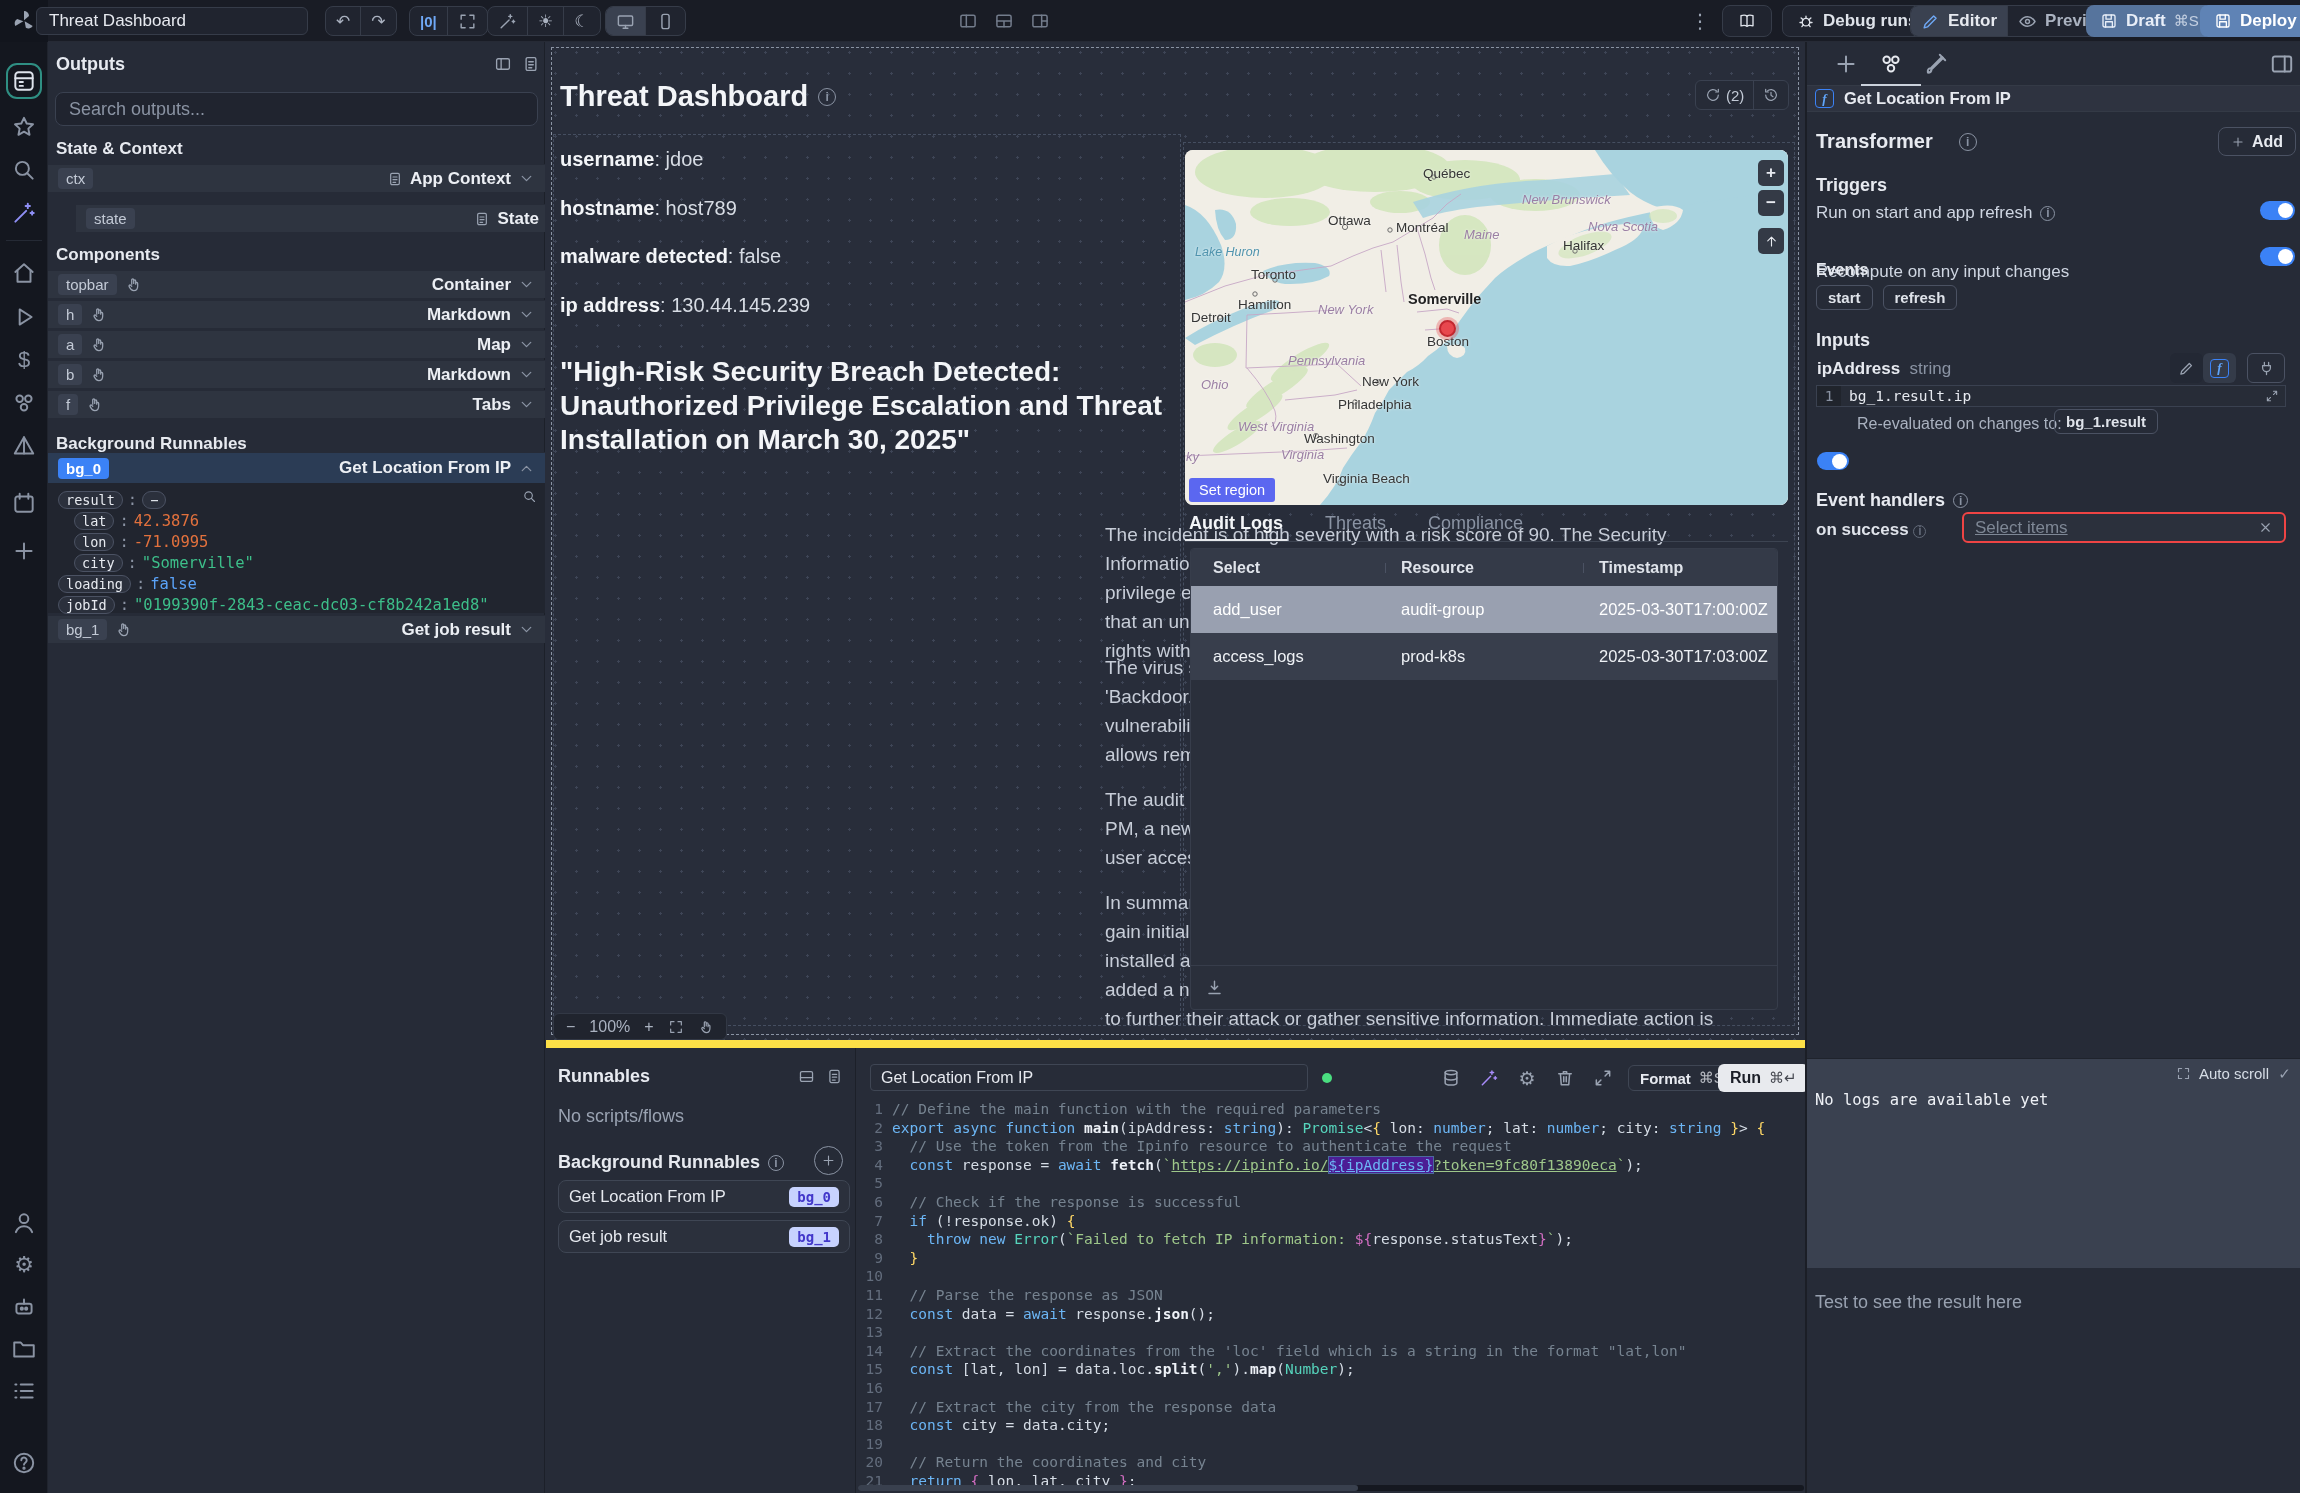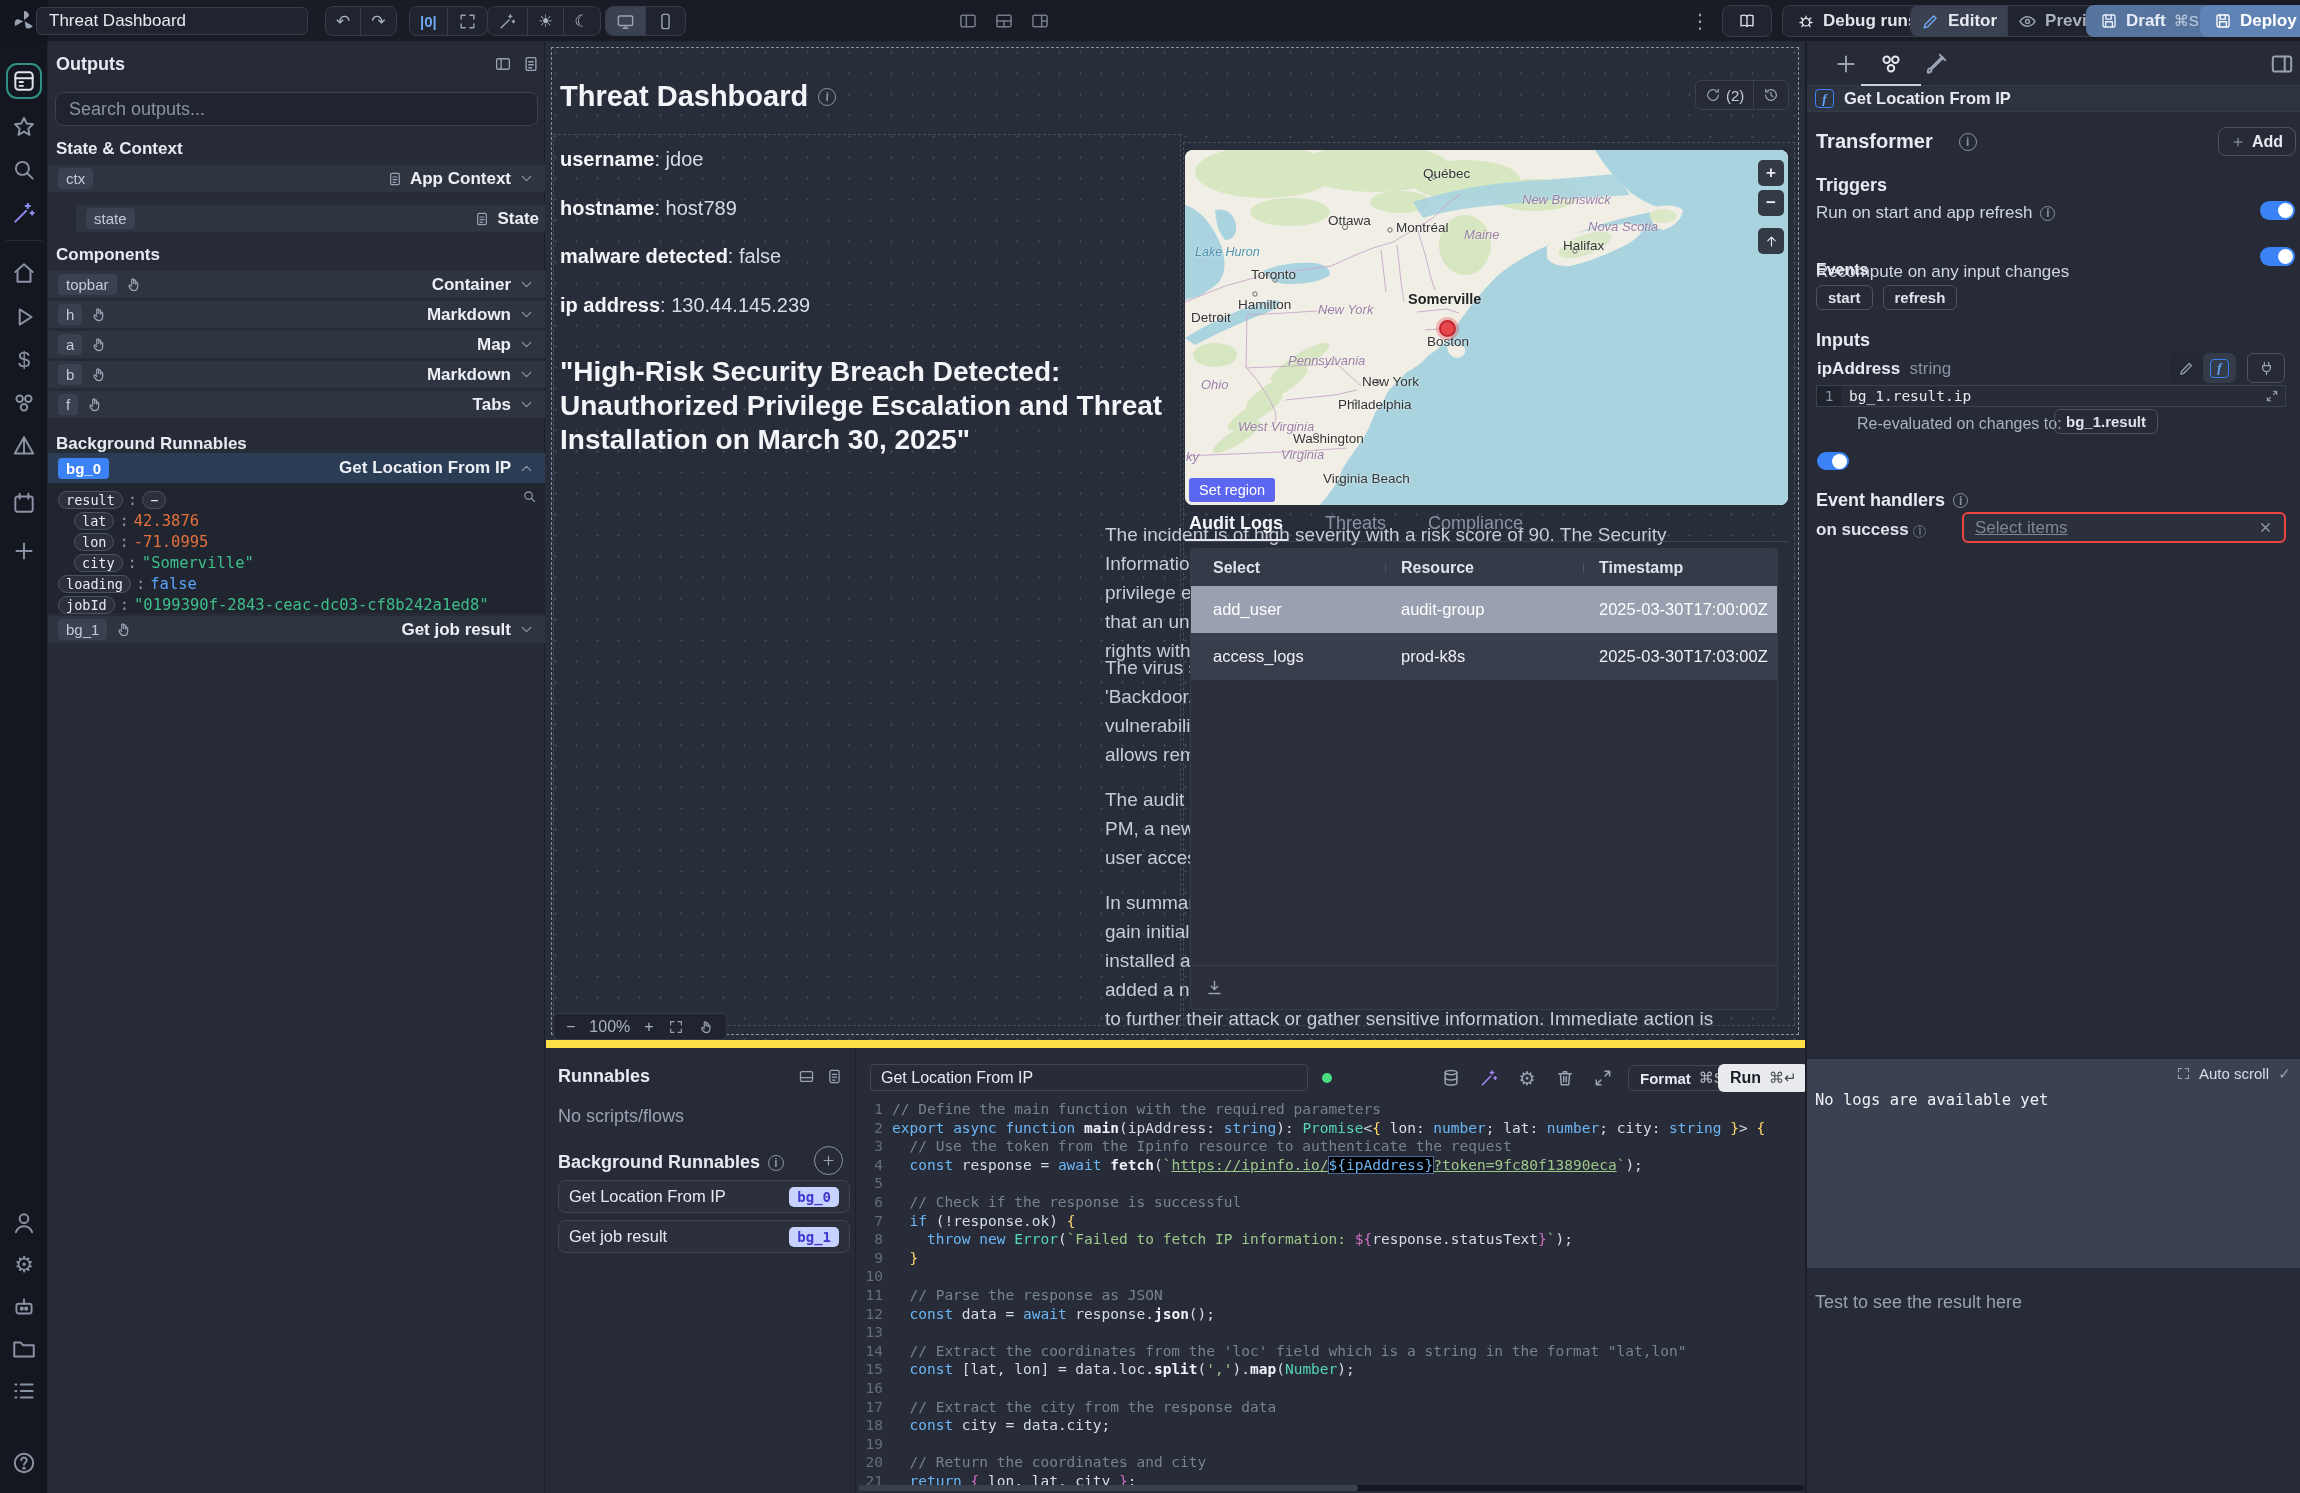--- a/index.html
+++ b/index.html
@@ -115,21 +115,21 @@
   .ed-ic { position:absolute; top:20px; width:20px; height:20px; cursor:pointer; }
   #ed-format { position:absolute; left:772px; top:17px; height:26px; border:1px solid #3f4654; border-radius:6px; display:flex; align-items:center; gap:8px; padding:0 11px; font-size:15px; font-weight:bold; cursor:pointer; }
   #ed-run { position:absolute; left:862px; top:16px; height:28px; background:#e8eaee; color:#1b1e27; border-radius:6px; display:flex; align-items:center; gap:8px; padding:0 12px; font-size:16px; font-weight:bold; cursor:pointer; }
   #code { position:absolute; left:0; top:52px; width:950px; height:394px; font-family:"DejaVu Sans Mono", monospace; font-size:14.5px; overflow:hidden; }
   .cl { display:flex; height:18.6px; line-height:18.6px; white-space:pre; }
   .ln { width:36px; text-align:right; color:#636d7d; padding-right:9px; flex:none; }
   .tok-p { color:#d6dde6; } .tok-c { color:#768390; } .tok-k { color:#6cb6f5; }
   .tok-t { color:#6cb6f5; } .tok-cl { color:#56d4bc; } .tok-f { color:#eef2f8; font-weight:bold; }
   .tok-v { color:#d6dde6; }
   .tok-s { color:#9ec78a; } .tok-su { color:#9ec78a; text-decoration:underline; }
-  .tok-si { color:#6cb6f5; outline:1px solid #4a6b9c; background:#000000; }
+  .tok-si { color:#6cb6f5; text-decoration:underline; outline:1px solid #4a6b9c; background:#4c1d95; }
   .tok-b1 { color:#ffd866; } .tok-b2 { color:#d16dc1; }
   #ed-scroll { position:absolute; left:2px; bottom:2px; width:946px; height:6px; background:#151820; border-radius:3px; }
   #ed-scroll .thumb { width:500px; height:6px; background:#39404e; border-radius:3px; }
 
   
   #rpanel { left:1805px; top:42px; width:495px; height:1451px; background:#262b37; border-left:2px solid #1b1e26; }
   #rp-tabs { position:absolute; left:0; top:0; width:100%; height:44px; border-bottom:1px solid #343a46; }
   .rp-tab { position:absolute; top:9px; width:26px; height:26px; cursor:pointer; }
   .rp-tab.active { color:#e7eaf0; }
   #rp-underline { position:absolute; top:42px; height:2px; background:#cbd2dc; width:60px; left:54px; }
@@ -750,21 +750,21 @@
           <span class="ml city" style="left:53px;top:147px;">Hamilton</span>
           <span class="ml state" style="left:133px;top:152px;">New York</span>
           <span class="ml big" style="left:223px;top:141px;">Somerville</span>
           <span class="ml city" style="left:242px;top:184px;">Boston</span>
           <span class="ml city" style="left:6px;top:160px;">Detroit</span>
           <span class="ml state" style="left:103px;top:203px;">Pennsylvania</span>
           <span class="ml state" style="left:16px;top:227px;">Ohio</span>
           <span class="ml city" style="left:177px;top:224px;">New York</span>
           <span class="ml city" style="left:153px;top:247px;">Philadelphia</span>
           <span class="ml state" style="left:53px;top:269px;">West Virginia</span>
-          <span class="ml city" style="left:108px;top:281px;text-align:center;">Washington</span>
+          <span class="ml city" style="left:119px;top:281px;text-align:center;">Washington</span>
           <span class="ml state" style="left:96px;top:297px;">Virginia</span>
           <span class="ml city" style="left:138px;top:321px;">Virginia Beach</span>
           <span class="ml state" style="left:1px;top:299px;">ky</span>
         </div>
       <div id="map-marker" style="left: 254px; top: 170px;"></div>
       <div class="map-btn" style="top:10px;">+</div>
       <div class="map-btn" style="top:40px;">−</div>
       <div class="map-btn" style="top:78px;">
           <span class="ic">
             <svg viewBox="0 0 24 24">

